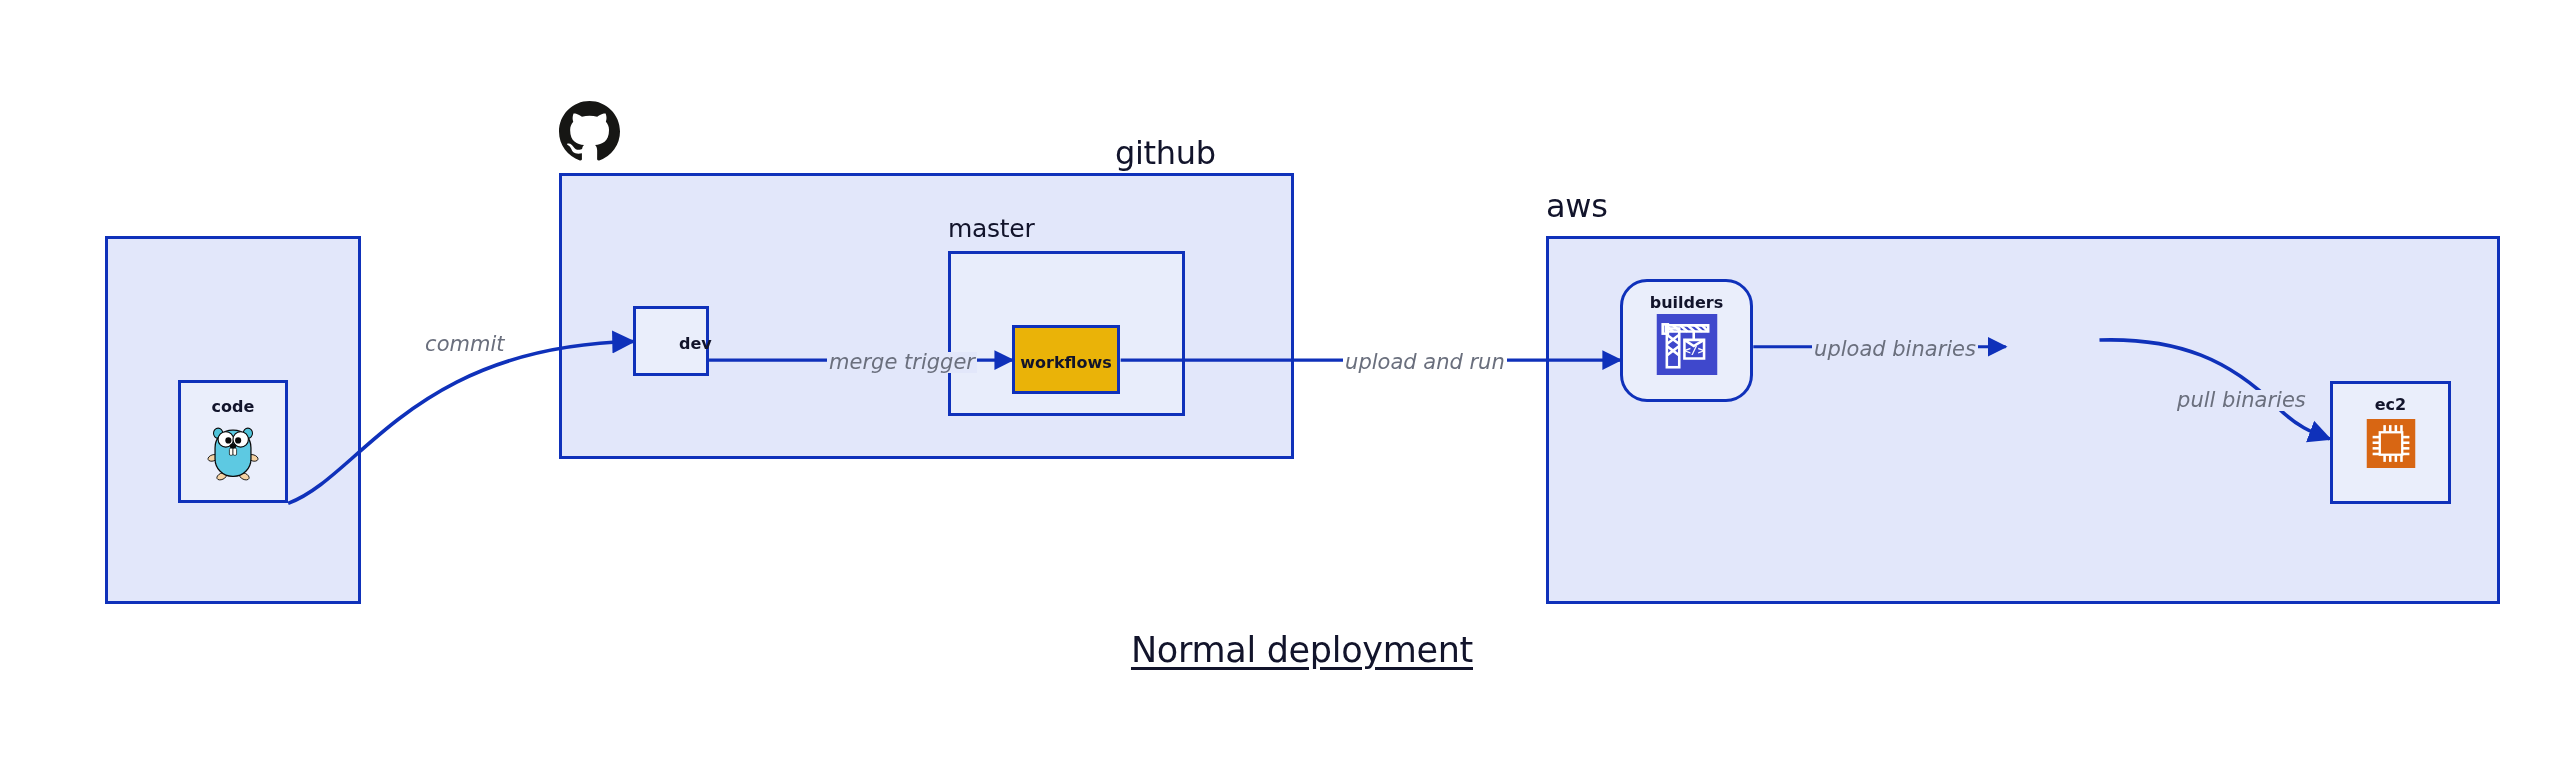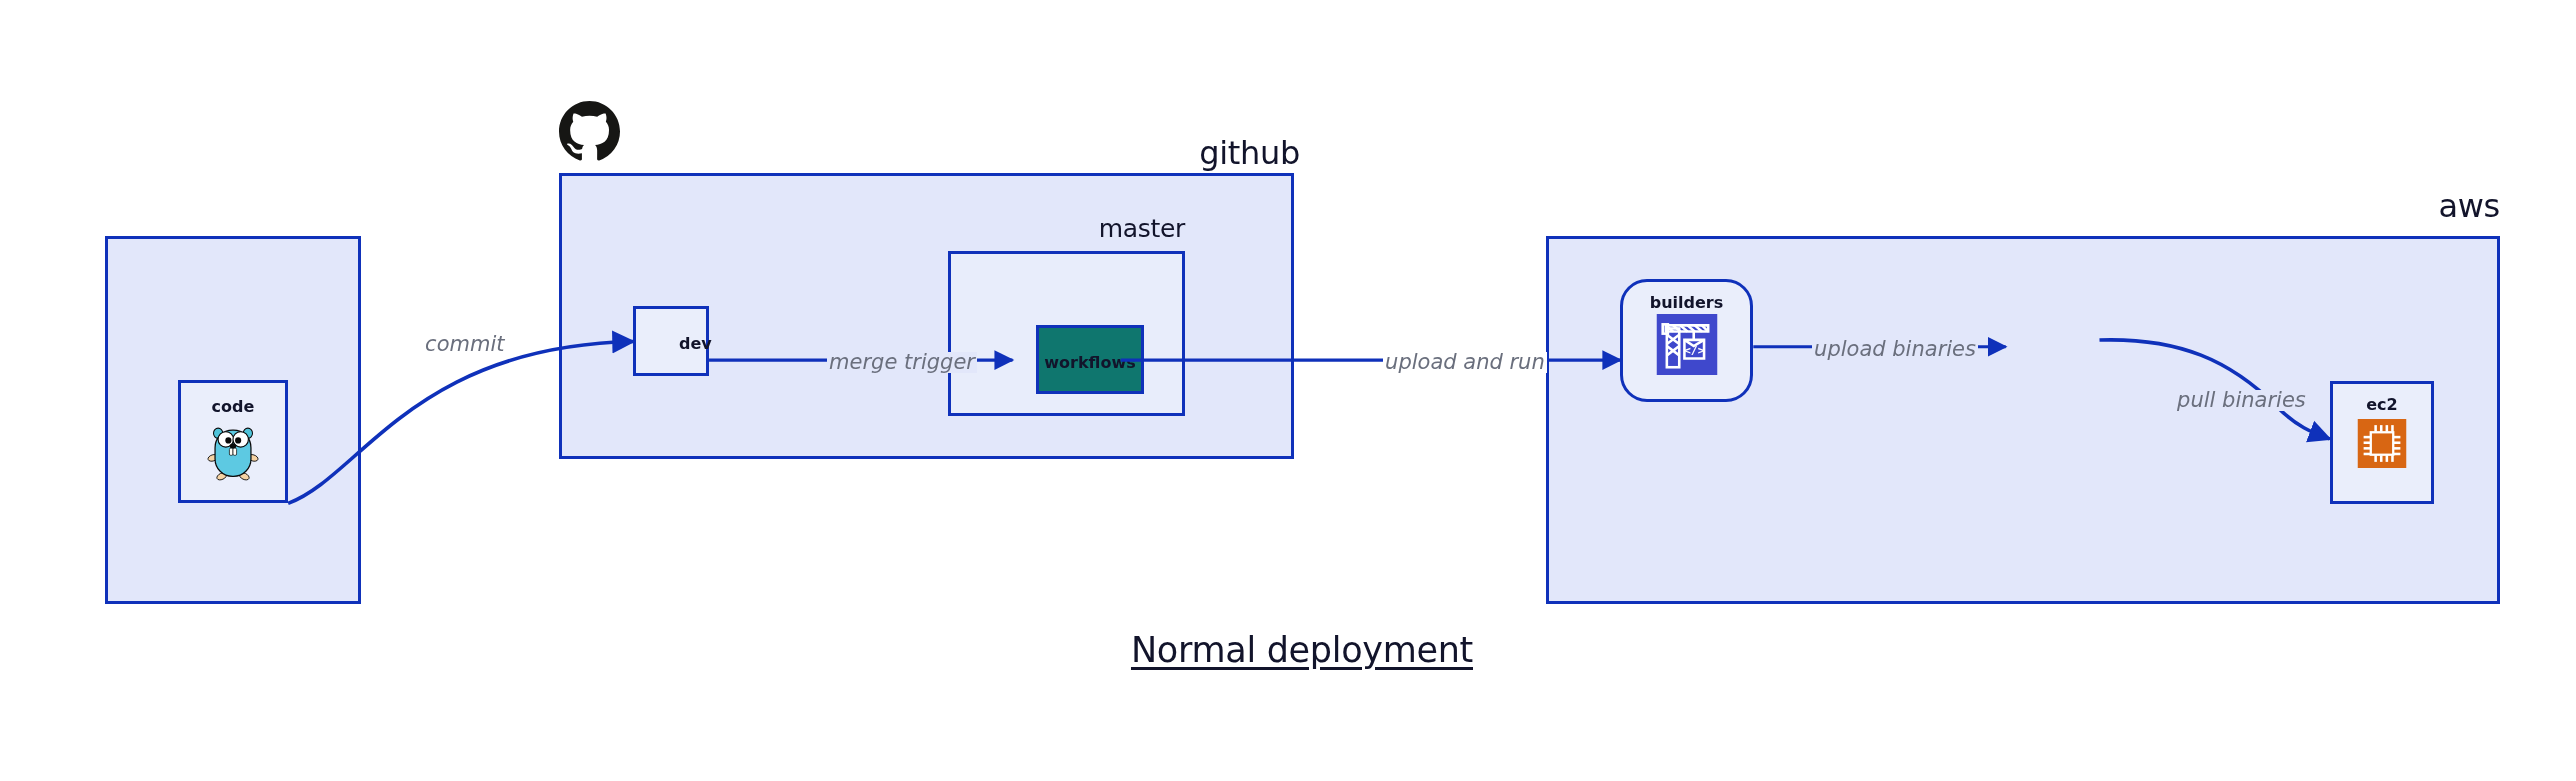--- a/index.html
+++ b/index.html
@@ -24,33 +24,32 @@
     border: 3.6px solid #0f31ba;
     box-sizing: border-box;
   }
   .zone-label {
     position: absolute;
     color: #12142b;
     font-size: 32px;
     font-weight: 400;
     letter-spacing: -0.3px;
     white-space: nowrap;
-    text-align: right;
+    text-align: left;
     font-family: "DejaVu Sans", "Liberation Sans", sans-serif;
   }
   
   .node {
     position: absolute;
     background: #eaeefb;
     border: 3.6px solid #0f31ba;
     box-sizing: border-box;
   }
   .node.white {
-    background: #0f766e;
-    margin-left: 24px;
+    background: #eab308;
   }
   .node-title {
     position: absolute;
     left: 0;
     right: 0;
     text-align: center;
     color: #12142b;
     font-size: 16px;
     font-weight: 700;
     letter-spacing: 0px;
@@ -197,21 +196,21 @@
           <path d="M54 50 L72 62 L92 50"></path>
         </g>
         <g fill="#ffffff">
           <text x="73" y="78" font-size="22" font-weight="bold" text-anchor="middle" font-family="DejaVu Sans Mono, monospace">&lt;/&gt;</text>
         </g>
       </svg>
     </div>
   </div>
 
 
-  <div class="node" style="left:2330px; top:381px; width:104px; height:123px;">
+  <div class="node" style="left:2330px; top:381px; width:121px; height:123px;">
     <div class="node-title" style="top:11.3px;">ec2</div>
     <div class="node-icon" style="top:35px; width:49px; height:49px;">
       <svg viewBox="0 0 96 96" width="49" height="49" aria-hidden="true">
         <rect x="0" y="0" width="96" height="96" fill="#d86613"></rect>
         <g fill="none" stroke="#ffffff" stroke-width="4.5">
           <rect x="26" y="26" width="44" height="44"></rect>
         </g>
         <g fill="#ffffff">
           <rect x="33" y="12" width="5" height="13"></rect>
             <rect x="44" y="12" width="5" height="13"></rect>
@@ -251,21 +250,21 @@
       <path stroke-width="6" d="M 3403 673 L 3893 673" marker-end="url(#arrow)"></path>
 
       <path d="M 4075 660 C 4230 655 4330 700 4420 790 C 4460 830 4490 840 4522 852" marker-end="url(#arrow)"></path>
     </g>
   </svg>
 
   <div class="edge-label" style="left:423px; top:334px;">commit</div>
 
   <div class="edge-label on-blue" style="left:827px; top:352px;">merge trigger</div>
 
-  <div class="edge-label" style="left:1343px; top:352px;margin-left:40px;">upload and run</div>
+  <div class="edge-label" style="left:1343px; top:352px;">upload and run</div>
 
   <div class="edge-label on-blue" style="left:1812px; top:339px;">upload binaries</div>
 
   <div class="edge-label on-blue" style="left:2175px; top:342px;margin-top:48px;">pull binaries</div>
 
   <div id="caption">Normal deployment</div>
 
 </div>
 
 

